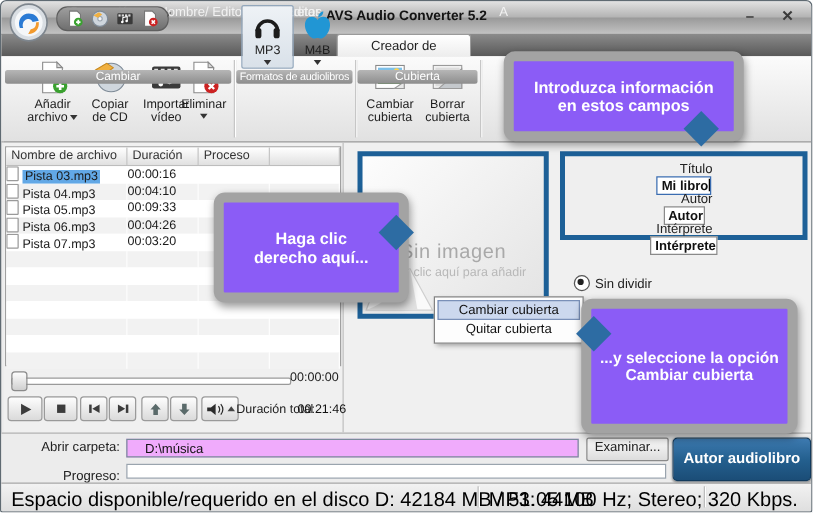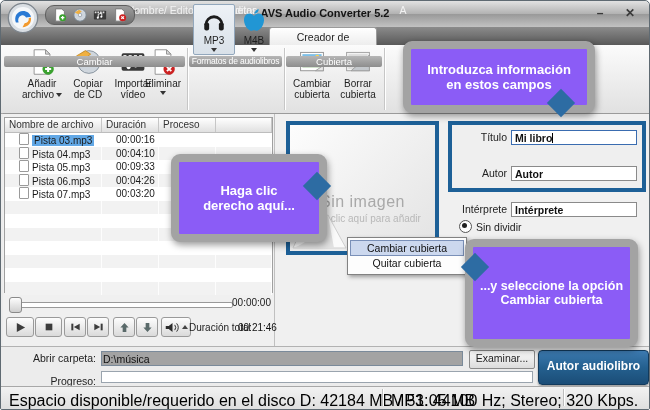--- a/index.html
+++ b/index.html
@@ -48,21 +48,21 @@
 
   
   .listwrap{left:3px;top:116px;width:269px;height:176px;background:#fff;border:1px solid #a0a0a0;box-sizing:border-box;}
   .lhead{display:flex;height:14px;background:linear-gradient(#ffffff,#e0e0e0);border-bottom:1px solid #bdbdbd;
          font-size:10px;color:#333;}
   .hc{box-sizing:border-box;border-right:1px solid #c6c6c6;padding-left:4px;line-height:14px;cursor:pointer;}
   .c1{width:97px;} .c2{width:57px;} .c3{width:57px;} .c4{flex:1;}
   .lrow{display:flex;height:13.5px;font-size:10px;line-height:13.5px;color:#1a1a1a;cursor:pointer;}
   .lrow:nth-child(odd){background:#f2f2f2;}
   .lrow:nth-child(even){background:#fff;}
-  .lc{box-sizing:border-box;border-right:1px solid rgba(255,255,255,.85);padding-left:14px;overflow:hidden;white-space:nowrap;}
+  .lc{box-sizing:border-box;border-right:1px solid rgba(255,255,255,.85);padding-left:0;overflow:hidden;white-space:nowrap;}
   .ficon{display:inline-block;width:8px;height:10px;background:#fff;border:1px solid #9a9a9a;border-radius:1px;
          margin-right:3px;vertical-align:-1px;}
   .selname{background:#62a8e6;padding:0 2px;}
 
   
   .sl-track{left:8px;top:301px;width:222px;height:4px;background:#fff;border:1px solid #9a9a9a;border-radius:2px;}
   .sl-thumb{left:8px;top:296px;width:11px;height:14px;background:linear-gradient(#fdfdfd,#cfcfcf);border:1px solid #8a8a8a;
             border-radius:3px;cursor:pointer;}
   .time{font-size:10px;color:#1a1a1a;}
   .elapsed{left:228px;top:296px;width:42px;text-align:right;}
@@ -74,21 +74,21 @@
 
   
   .coverbox{left:285px;top:120px;width:153px;height:134px;border:4px solid #1d6097;box-sizing:border-box;
             background:linear-gradient(135deg,#fdfdfd,#e3e3e3);cursor:pointer;}
   .noimg-t{position:absolute;left:0;right:0;top:68px;text-align:center;font-size:16px;color:#a9a9a9;letter-spacing:.5px;}
   .noimg-h{position:absolute;left:0;right:0;top:88px;text-align:center;font-size:10px;color:#b8b8b8;}
   .curl{position:absolute;left:2px;bottom:2px;}
 
   .fieldsbox{left:447px;top:120px;width:198px;height:71px;border:4px solid #1d6097;box-sizing:border-box;
              background:#efefef;padding:4px 5px;}
-  .frow{display:flex;align-items:center;height:16px;margin-bottom:20px;}
+  .frow{display:flex;align-items:center;height:16px;margin-bottom:8px;flex-direction:column;}
   .flabel{width:50px;text-align:right;font-size:10.5px;color:#222;margin-right:4px;}
   .fval{flex:1;height:15px;background:#fff;border:1px solid #8a8a8a;font-size:10.5px;font-weight:bold;color:#111;
         line-height:14px;padding-left:3px;box-sizing:border-box;cursor:text;}
   .fval.focused{border-color:#3a6cb0;}
   .caret{display:inline-block;width:1px;height:10px;background:#000;vertical-align:-1px;}
 
   .radio-row{left:458px;top:219px;display:flex;align-items:center;cursor:pointer;}
   .radio{width:11px;height:11px;border:1px solid #555;border-radius:50%;background:#fff;margin-right:4px;position:relative;}
   .radio::after{content:"";position:absolute;left:2px;top:2px;width:5px;height:5px;border-radius:50%;background:#222;}
   .radio-label{font-size:10.5px;color:#222;}
@@ -107,22 +107,22 @@
   .co-fields{left:402px;top:40px;width:176px;height:56px;font-size:13px;}
   .co-fields .tail{right:16px;bottom:-8px;}
   .co-cover{left:170px;top:153px;width:140px;height:72px;font-size:13px;}
   .co-cover .tail{right:-8px;top:14px;}
   .co-menu{left:464px;top:238px;width:157px;height:92px;font-size:12.5px;}
   .co-menu .tail{left:-8px;top:10px;}
 
   
   .bottombar{left:0;top:345px;width:100%;height:40px;background:#ececec;border-top:1px solid #b2b2b2;}
   .blabel{position:absolute;font-size:10.5px;color:#222;text-align:right;width:70px;}
-  .folder{left:100px;top:350px;width:362px;height:15px;background:#a3a3a3;border:1px solid #7a8a9a;font-size:10.5px;
-          line-height:14px;padding-left:1px;box-sizing:border-box;color:#111;cursor:text;}
+  .folder{left:100px;top:350px;width:362px;height:15px;background:#f0abfc;border:1px solid #7a8a9a;font-size:10.5px;
+          line-height:14px;padding-left:14px;box-sizing:border-box;color:#111;cursor:text;}
   .browse{left:468px;top:349px;width:64px;height:17px;background:linear-gradient(#fbfbfb,#dcdcdc);border:1px solid #8a8a8a;
           border-radius:2px;font-size:10.5px;text-align:center;line-height:15px;color:#222;cursor:pointer;}
   .progress{left:100px;top:370px;width:432px;height:12px;background:#fff;border:1px solid #9aa4ae;box-sizing:border-box;}
   .create{left:537px;top:349px;width:109px;height:33px;background:linear-gradient(#3d7ab0,#24608f 50%,#1b4d77);
           border:1px solid #123a5c;border-radius:4px;color:#fff;font-size:12px;font-weight:bold;text-align:center;
           line-height:31px;box-shadow:0 1px 2px rgba(0,0,0,.4);cursor:pointer;}
 
   
   .statusbar{left:0;top:385px;width:100%;height:24px;background:linear-gradient(#f2f2f2,#dddddd);
              border-top:1px solid #a8a8a8;font-size:10px;color:#222;}

